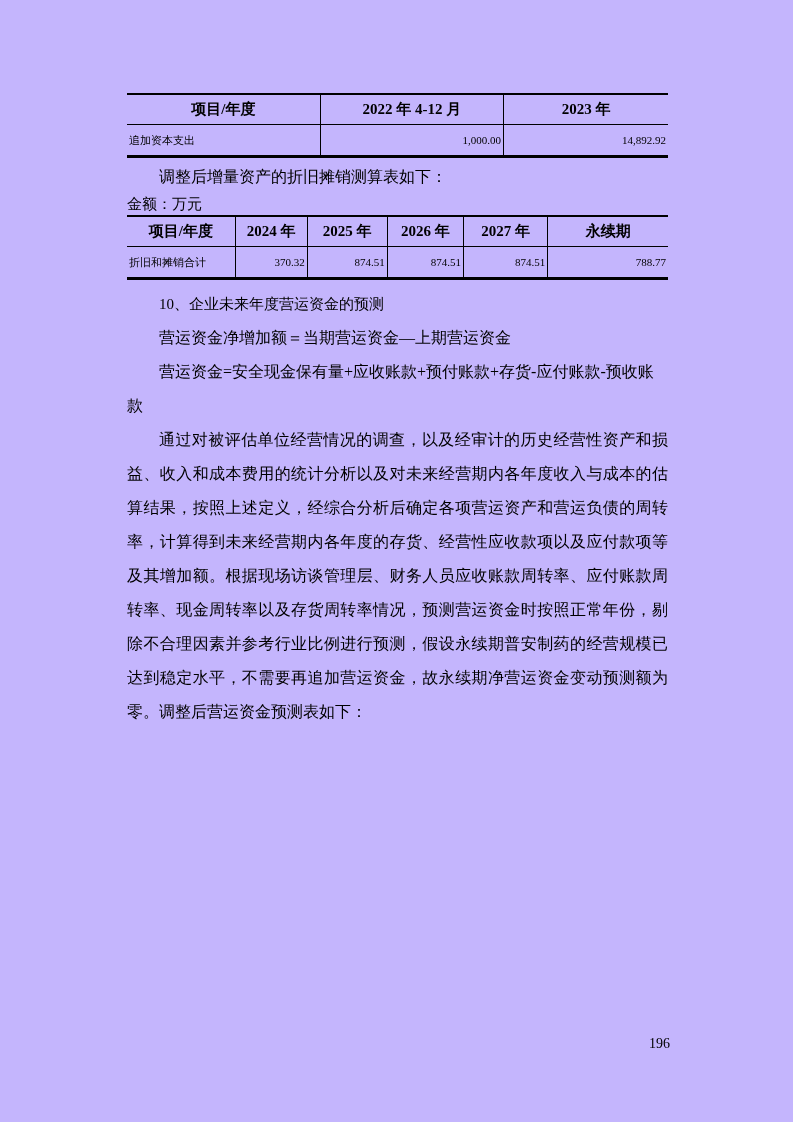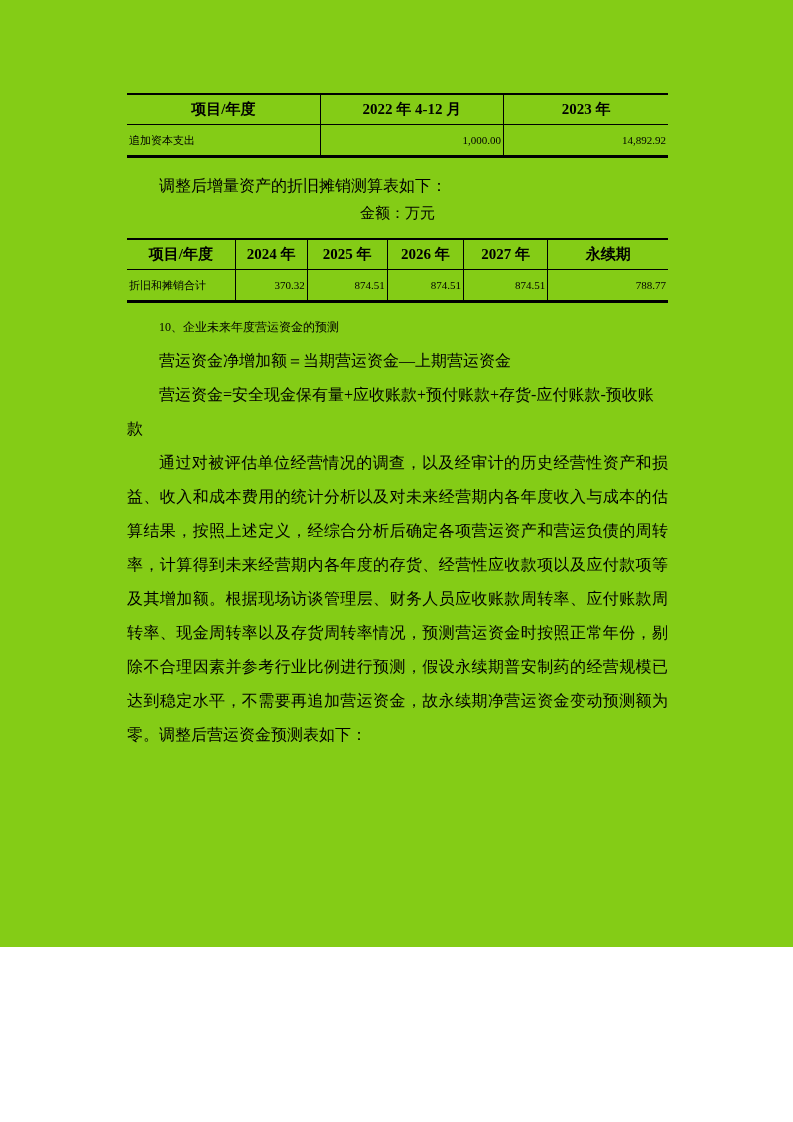--- a/index.html
+++ b/index.html
@@ -1,20 +1,20 @@
 <!DOCTYPE html>
 <html><head>
 <meta charset="utf-8">
 <style>
   html, body { margin: 0; padding: 0; background: #ffffff; }
   .page {
     position: relative;
     width: 793px;
-    height: 947px;
-    background: #84cc16;
+    height: 1122px;
+    background: #c4b5fd;
     color: #000000;
     font-family: "Liberation Serif", "DejaVu Serif", serif;
     overflow: hidden;
   }
   .content {
     position: absolute;
     left: 127px;
     top: 93px;
     width: 541px;
   }
@@ -41,29 +41,29 @@
   table.tbl th + th, table.tbl td + td { border-left: 1.5px solid #000; }
   td.cell-label { text-align: left; padding-left: 3px; }
   td.cell-num { text-align: right; padding-right: 6px; }
 
   .line {
     font-size: 16px;
     line-height: 34px;
     text-indent: 32px;
     margin: 0;
   }
-  .intro-line { margin-top: 11px; }
+  .intro-line { margin-top: 2px; }
   .unit-note {
     font-size: 15px;
     line-height: 21px;
-    text-align: center;
-    margin: 0 0 14px 0;
+    text-align: left;
+    margin: 0 0 0 0;
   }
   .heading {
-    font-size: 12px;
+    font-size: 15px;
     line-height: 34px;
     text-indent: 32px;
     margin: 7px 0 0 0;
   }
   .para {
     font-size: 16px;
     line-height: 34px;
     text-indent: 32px;
     text-align: justify;
     text-justify: inter-ideograph;

